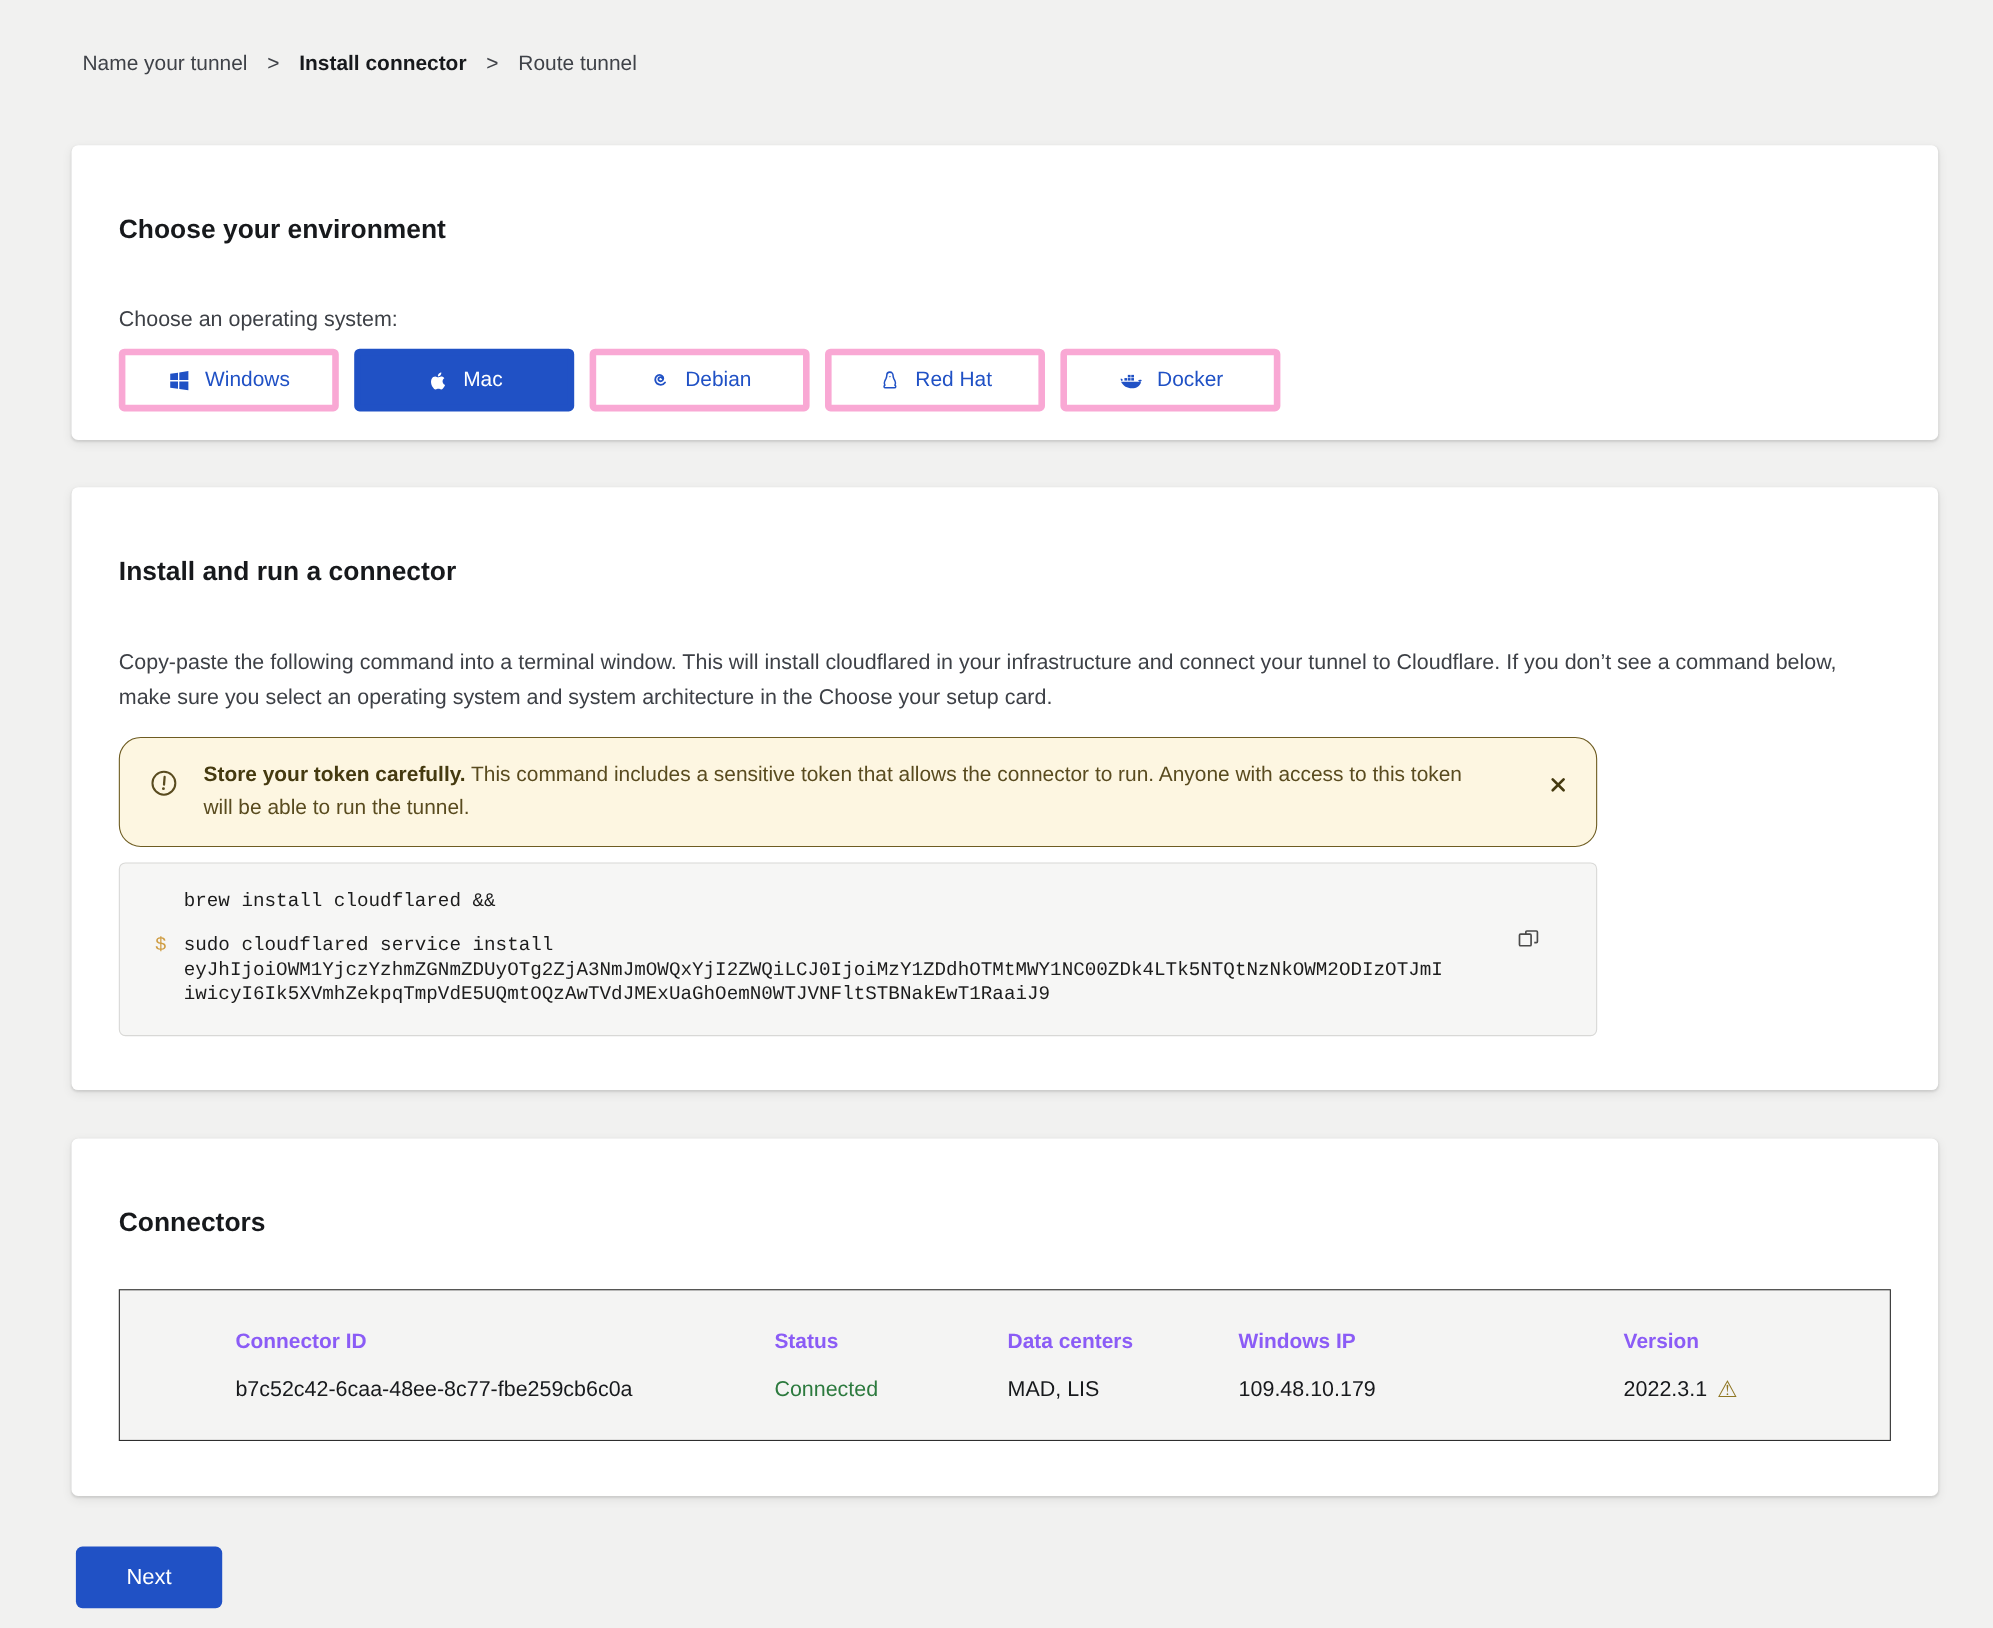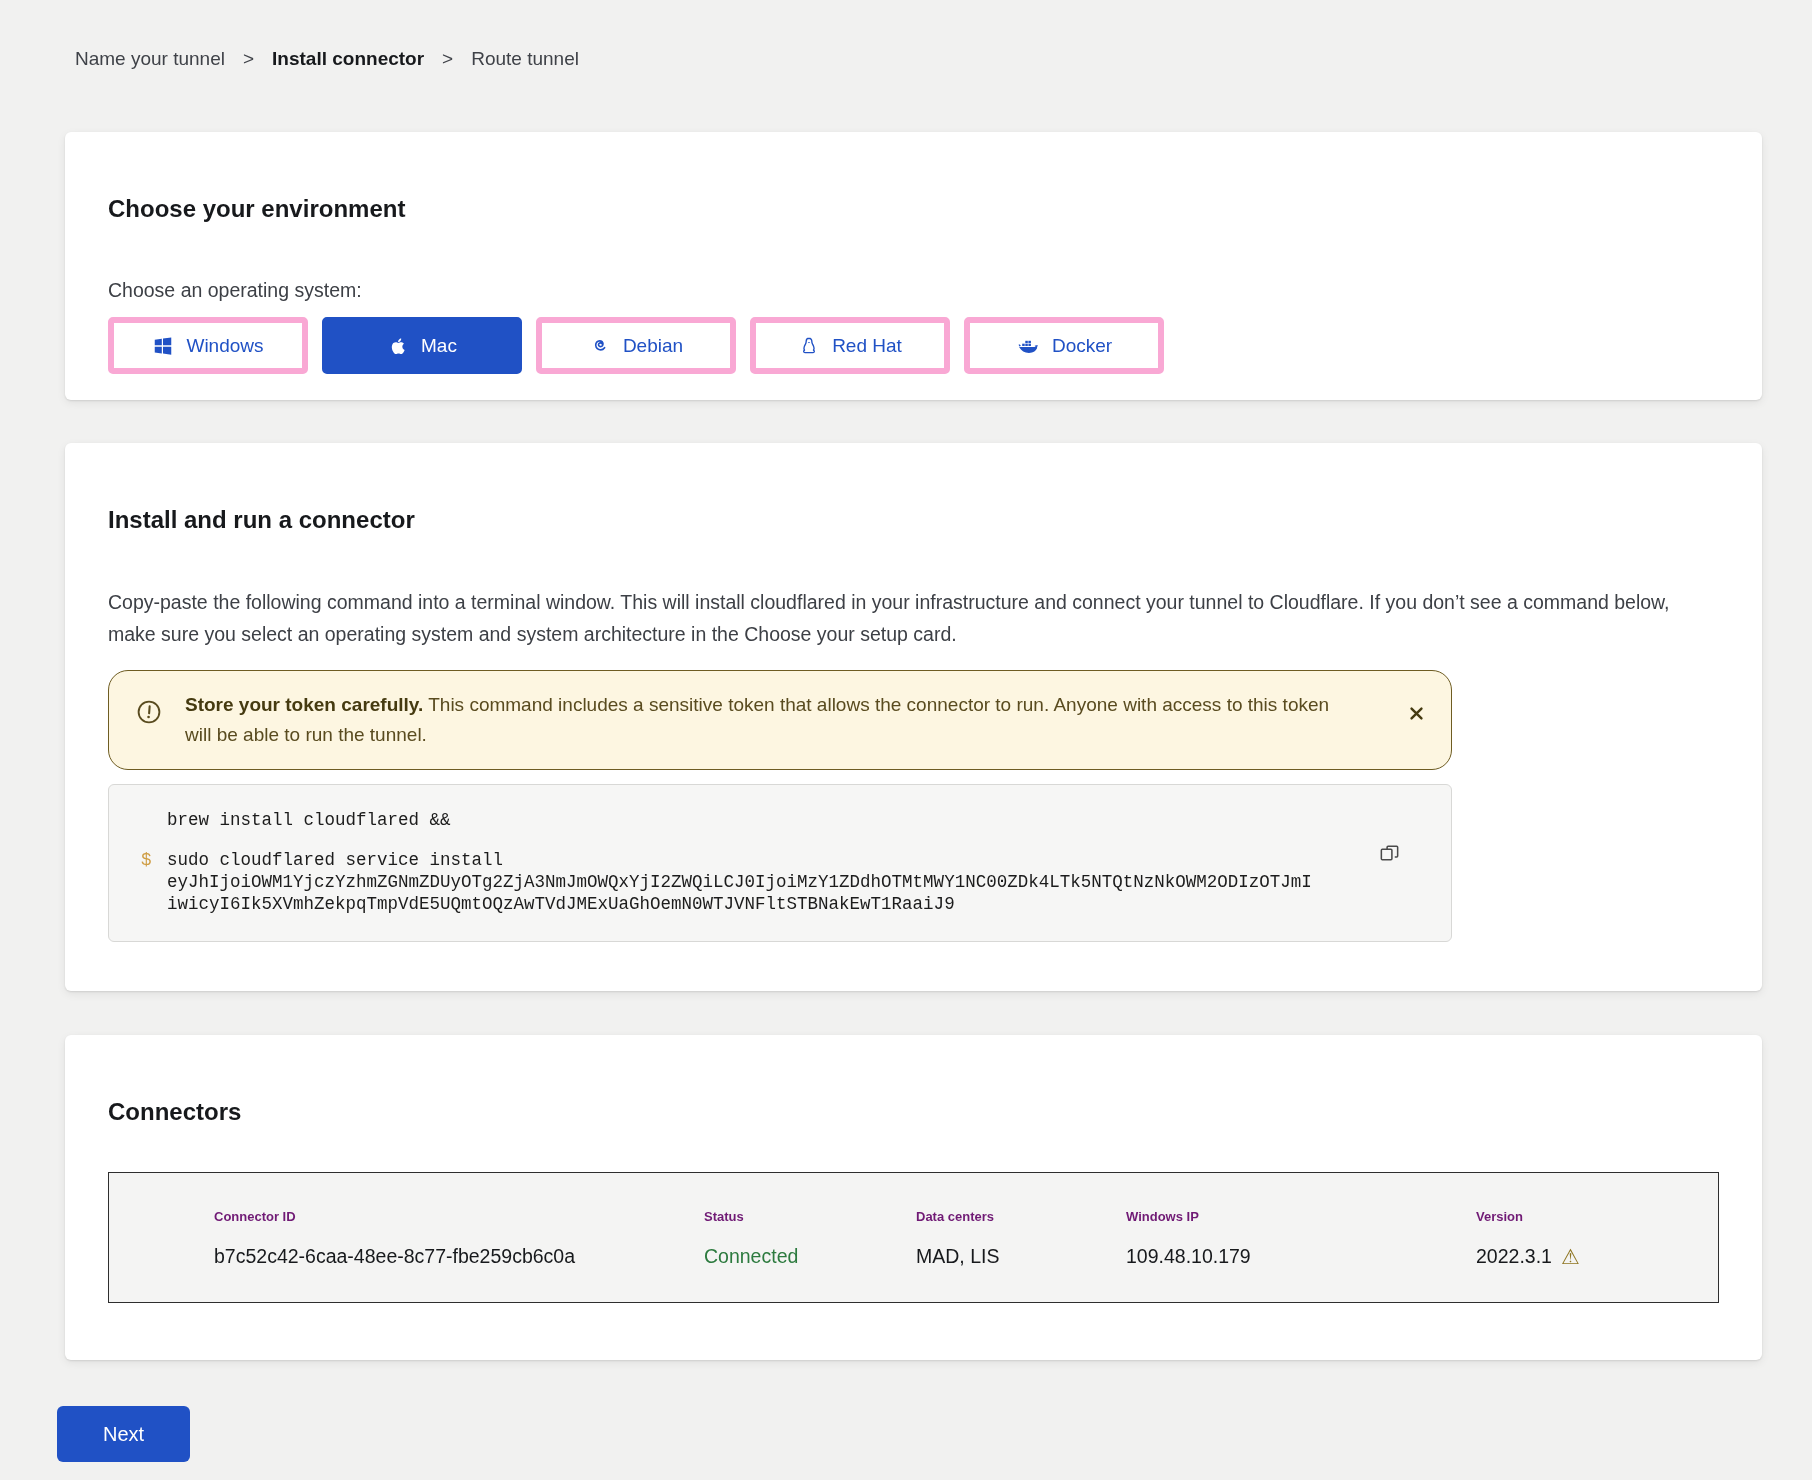--- a/index.html
+++ b/index.html
@@ -58,29 +58,29 @@
   }
   .code-line1 { margin-bottom:18px; }
   .cmd-wrap { position:relative; }
   .prompt { position:absolute; left:-26px; top:0; color:#cf9d43; }
   .token { max-width:1150px; word-break:break-all; white-space:normal; }
   .copy-btn { position:absolute; right:50px; top:58px; background:none; border:none; padding:0; cursor:pointer; color:#4a4a4a; }
 
   
   .table { margin-top:46px; width:1611px; background:#f4f4f3; border:1px solid #2e2e2e; padding:36px 20px 34px 105px; }
   .t-row { display:grid; grid-template-columns:490px 212px 210px 350px 1fr; align-items:center; }
-  .t-head { font-weight:700; color:#701a75; font-size:13px; }
+  .t-head { font-weight:700; color:#8b5cf6; font-size:19px; }
   .t-data { margin-top:21px; font-size:19.5px; color:#17191c; }
   .status-connected { color:#2c7a3e; }
   .version-cell { display:flex; align-items:center; gap:9px; }
   .warn-tri { color:#8f7623; font-size:21px; line-height:1; cursor:pointer; }
 
   
   .next-btn {
-    position:absolute; left:57px; top:1406px; width:133px; height:56px;
+    position:absolute; left:69px; top:1406px; width:133px; height:56px;
     background:#2051c5; color:#fff; border:none; border-radius:6px;
     font-size:20px; font-family:"Liberation Sans",sans-serif; cursor:pointer;
   }
 </style>
 </head>
 <body>
 
 <nav class="breadcrumb">
   <span class="crumb">Name your tunnel</span>
   <span class="crumb-sep">&gt;</span>

